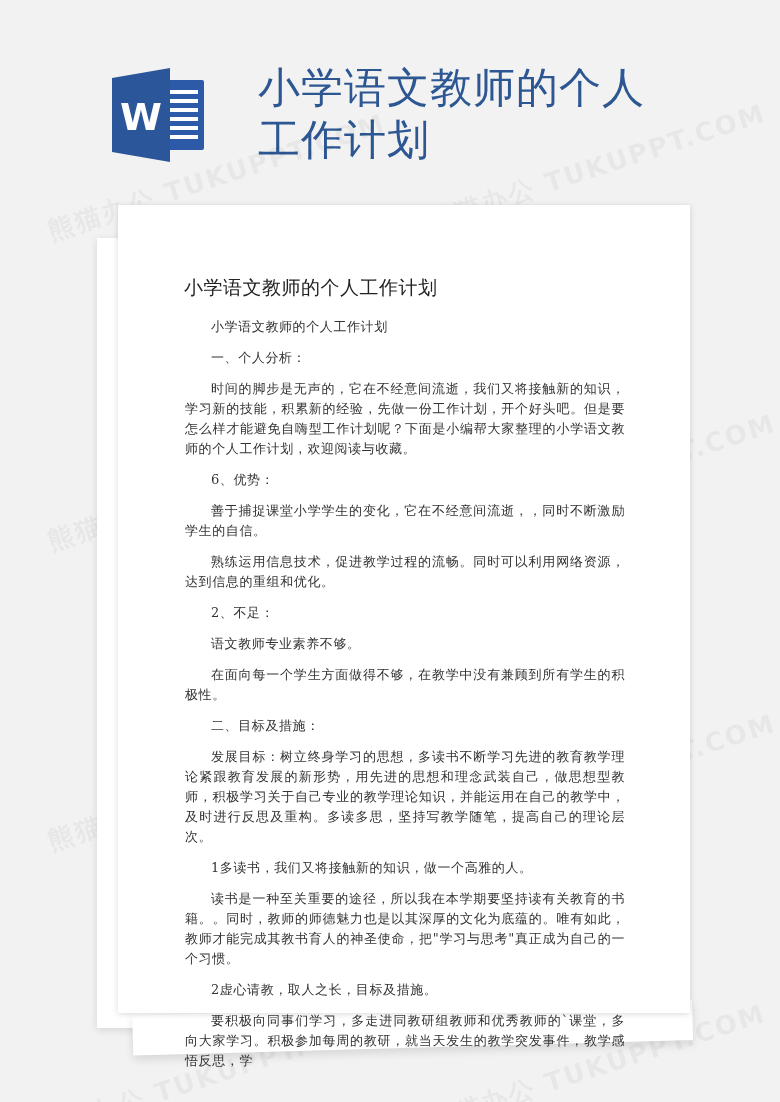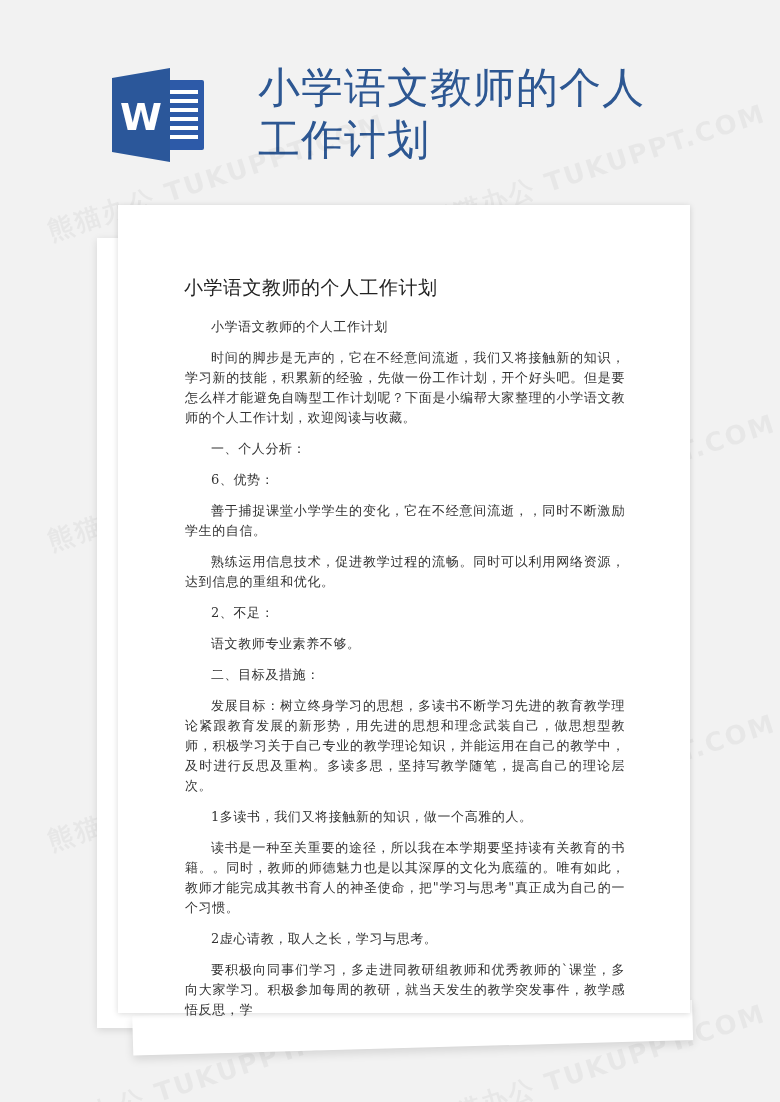--- a/index.html
+++ b/index.html
@@ -74,27 +74,28 @@
 <div class="watermark" style="left:30px;top:1060px;">熊猫办公 TUKUPPT.COM</div>
 <div class="watermark" style="left:420px;top:1050px;">熊猫办公 TUKUPPT.COM</div>
 
 <div class="page-back1"></div>
 <div class="page-back2"></div>
 
 <div class="page">
   <div class="doc-title">小学语文教师的个人工作计划</div>
   <div class="body-text">
     <p>小学语文教师的个人工作计划</p>
+    <p>一、个人分析：</p>
     <p>时间的脚步是无声的，它在不经意间流逝，我们又将接触新的知识，学习新的技能，积累新的经验，先做一份工作计划，开个好头吧。但是要怎么样才能避免自嗨型工作计划呢？下面是小编帮大家整理的小学语文教师的个人工作计划，欢迎阅读与收藏。</p>
-    <p>一、个人分析：</p>
     <p>6、优势：</p>
     <p>善于捕捉课堂小学学生的变化，它在不经意间流逝，，同时不断激励学生的自信。</p>
     <p>熟练运用信息技术，促进教学过程的流畅。同时可以利用网络资源，达到信息的重组和优化。</p>
     <p>2、不足：</p>
     <p>语文教师专业素养不够。</p>
+    <p>在面向每一个学生方面做得不够，在教学中没有兼顾到所有学生的积极性。</p>
     <p>二、目标及措施：</p>
     <p>发展目标：树立终身学习的思想，多读书不断学习先进的教育教学理论紧跟教育发展的新形势，用先进的思想和理念武装自己，做思想型教师，积极学习关于自己专业的教学理论知识，并能运用在自己的教学中，及时进行反思及重构。多读多思，坚持写教学随笔，提高自己的理论层次。</p>
     <p>1多读书，我们又将接触新的知识，做一个高雅的人。</p>
     <p>读书是一种至关重要的途径，所以我在本学期要坚持读有关教育的书籍。。同时，教师的师德魅力也是以其深厚的文化为底蕴的。唯有如此，教师才能完成其教书育人的神圣使命，把"学习与思考"真正成为自己的一个习惯。</p>
-    <p>2虚心请教，取人之长，学习与思考。</p>
+    <p>2虚心请教，取人之长，目标及措施。</p>
     <p>要积极向同事们学习，多走进同教研组教师和优秀教师的`课堂，多向大家学习。积极参加每周的教研，就当天发生的教学突发事件，教学感悟反思，学</p>
   </div>
 </div>
 
 </body></html>

